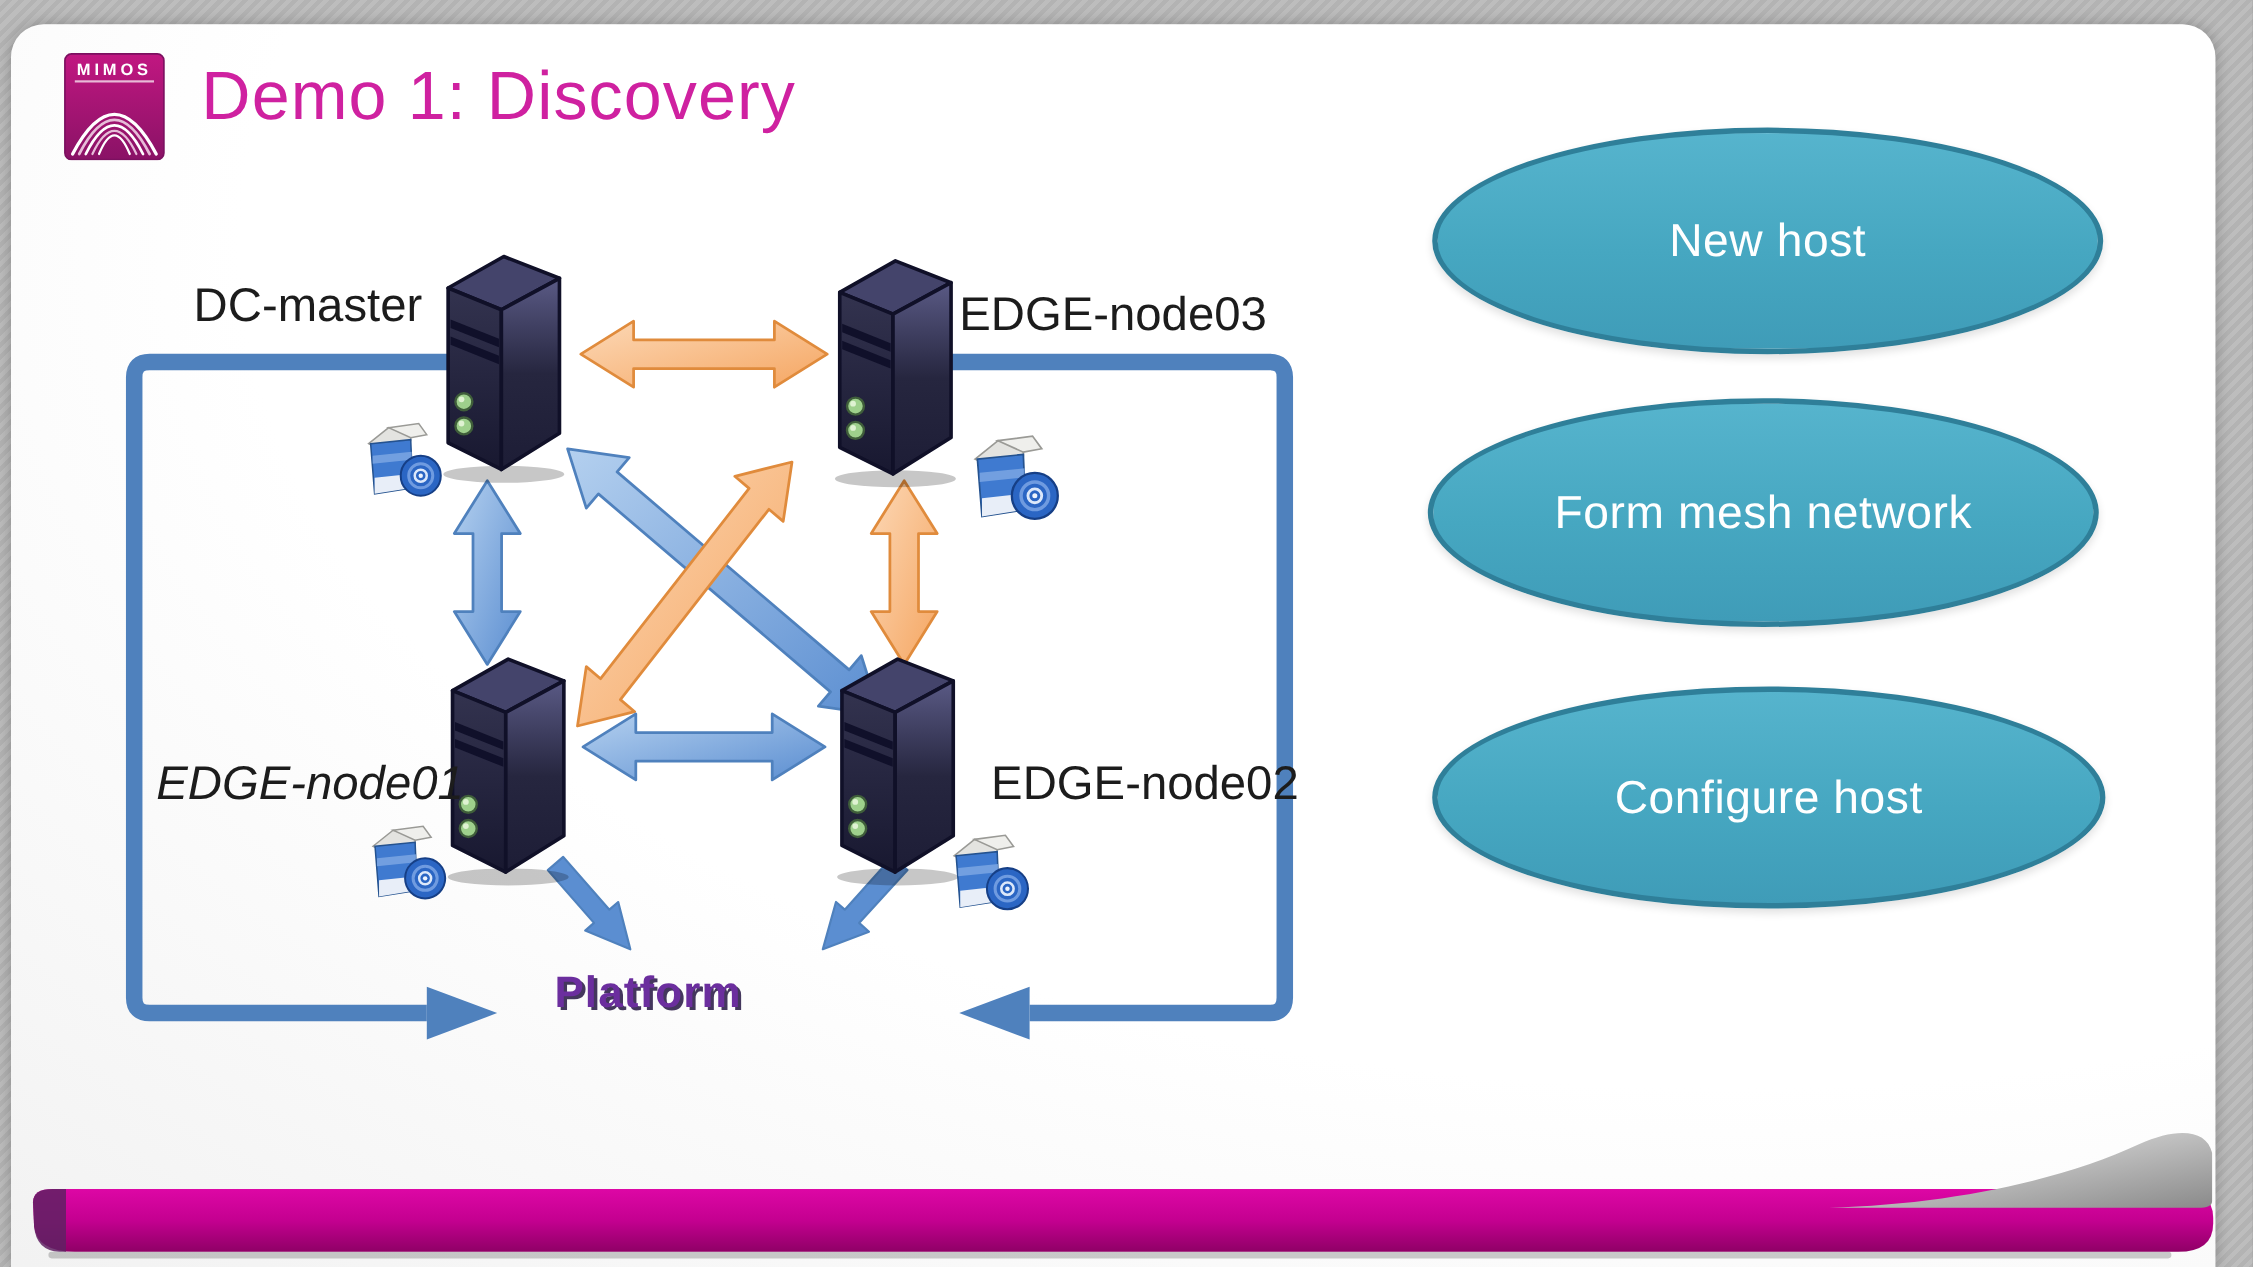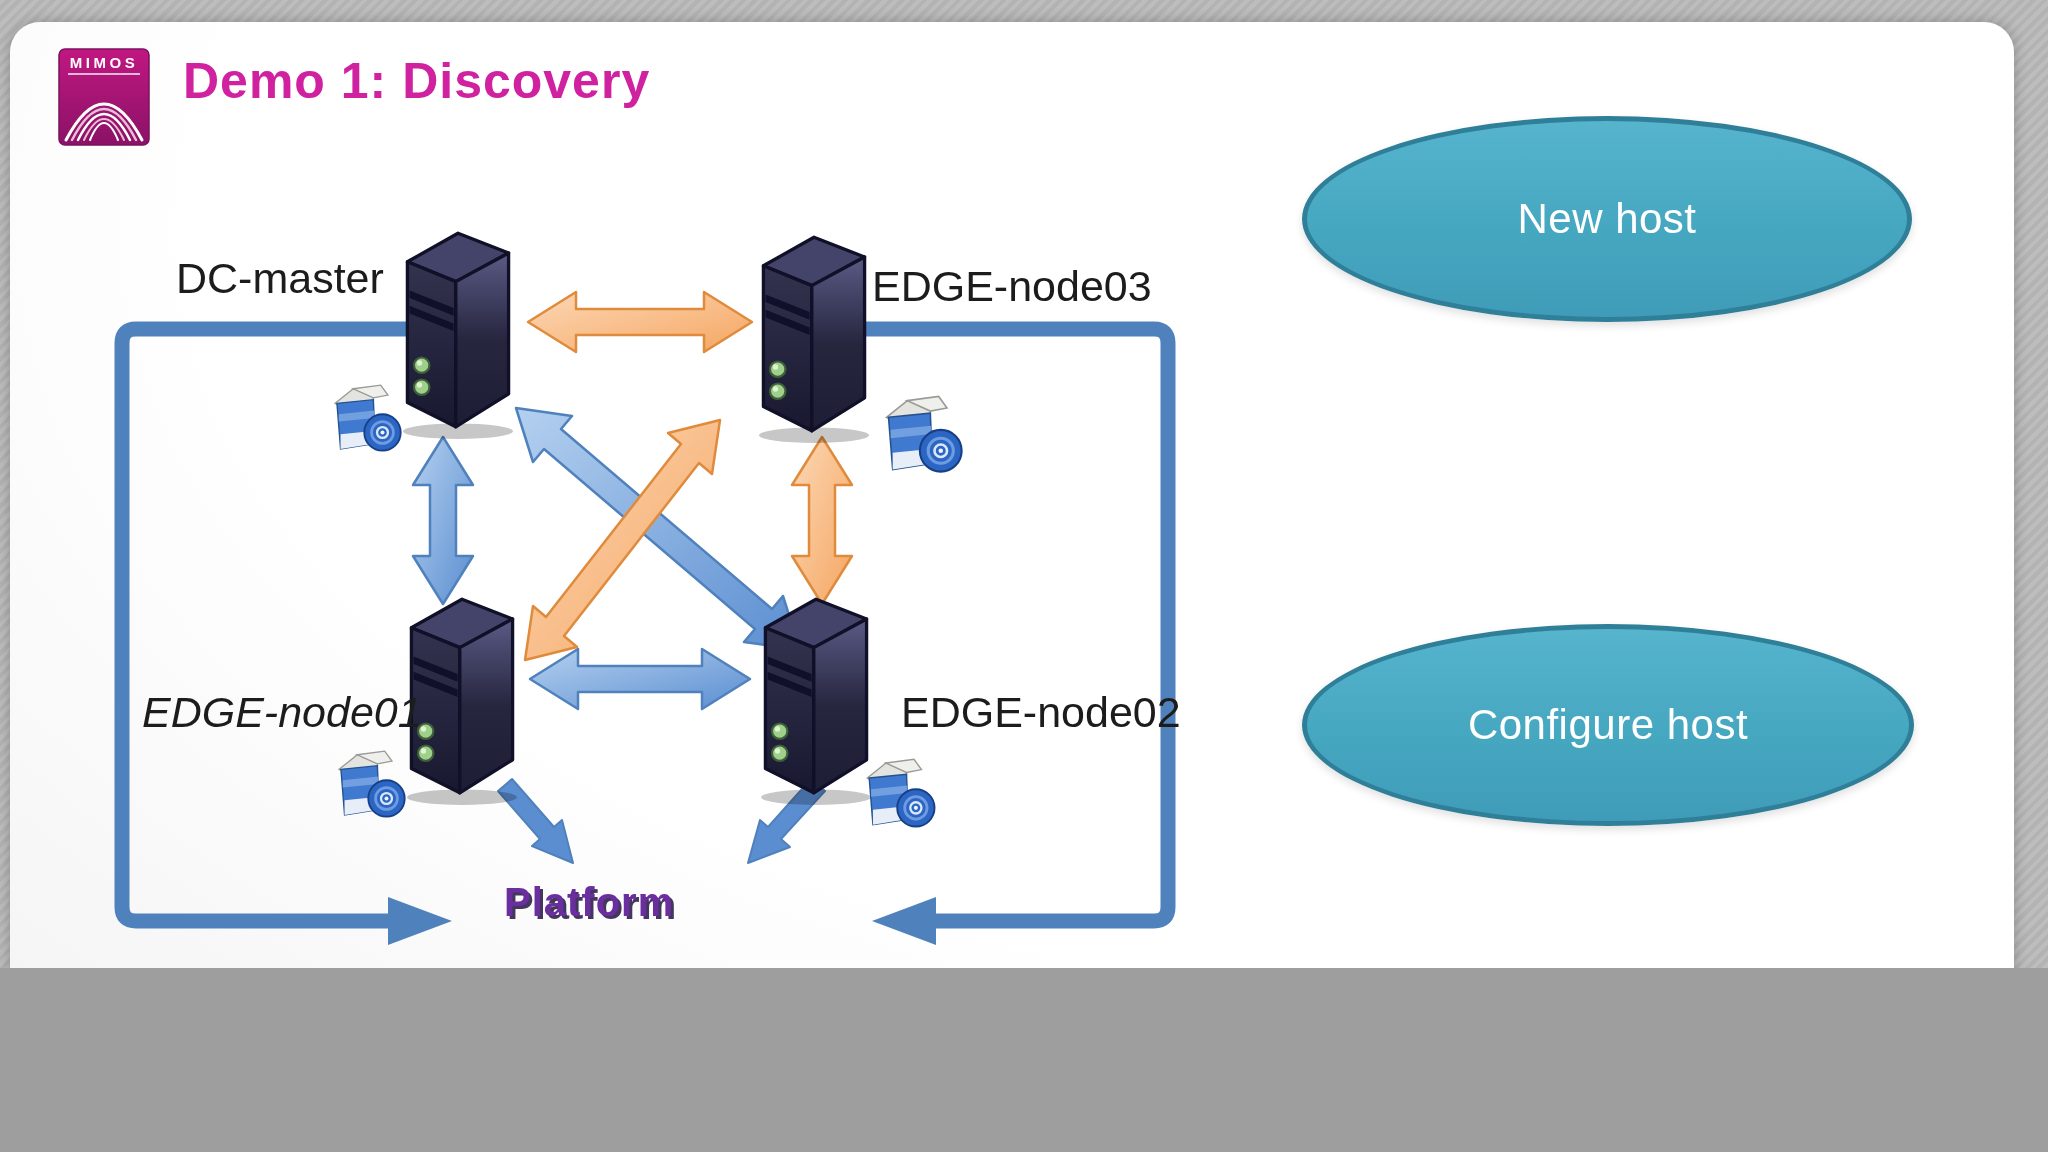--- a/index.html
+++ b/index.html
@@ -1,30 +1,30 @@
 <!DOCTYPE html>
 <html><head>
 <meta charset="utf-8">
 <style>
   html,body{margin:0;padding:0;background:#9e9e9e;}
   .stage{
-    position:relative;width:2048px;height:968px;overflow:hidden;
+    position:relative;width:2048px;height:1152px;overflow:hidden;
     background:repeating-linear-gradient(135deg,#bdbdbd 0 4px,#b3b3b3 4px 8px);
     font-family:"Liberation Sans",sans-serif;
   }
   .slide{
     position:absolute;left:10px;top:22px;width:2004px;height:1130px;
     background:radial-gradient(130% 130% at 78% 18%, #ffffff 52%, #ededed 100%);
     border-radius:30px 30px 0 0;
     box-shadow:0 0 14px rgba(0,0,0,.25);
   }
   .diagram-svg{position:absolute;left:0;top:0;width:2048px;height:1152px;}
   .slide-title{
-    position:absolute;left:183px;top:52px;font-size:50px;letter-spacing:1px;
-    color:#cf21a0;white-space:nowrap;font-weight:bold;
+    position:absolute;left:183px;top:52px;font-size:62px;letter-spacing:1px;
+    color:#cf21a0;white-space:nowrap;
   }
   .logo-box{position:absolute;left:58px;top:48px;width:92px;height:98px;}
   .node-label{
     position:absolute;font-size:43px;color:#1c1c1c;white-space:nowrap;
   }
   .lbl-dc{left:176px;top:254px;}
   .lbl-n03{left:872px;top:262px;}
   .lbl-n01{left:142px;top:688px;font-style:italic;}
   .lbl-n02{left:901px;top:688px;}
   .platform-label{
@@ -200,17 +200,20 @@
   <div class="node-label lbl-dc">DC-master</div>
   <div class="node-label lbl-n03">EDGE-node03</div>
   <div class="node-label lbl-n01">EDGE-node01</div>
   <div class="node-label lbl-n02">EDGE-node02</div>
 
   <div class="platform-label">Platform</div>
 
   <div class="bubble bubble-1">
     <span>New host</span>
   </div>
+  <div class="bubble bubble-2">
+    <span>Form mesh network</span>
+  </div>
   <div class="bubble bubble-3">
     <span>Configure host</span>
   </div>
 
 </div>
 
 </body></html>

